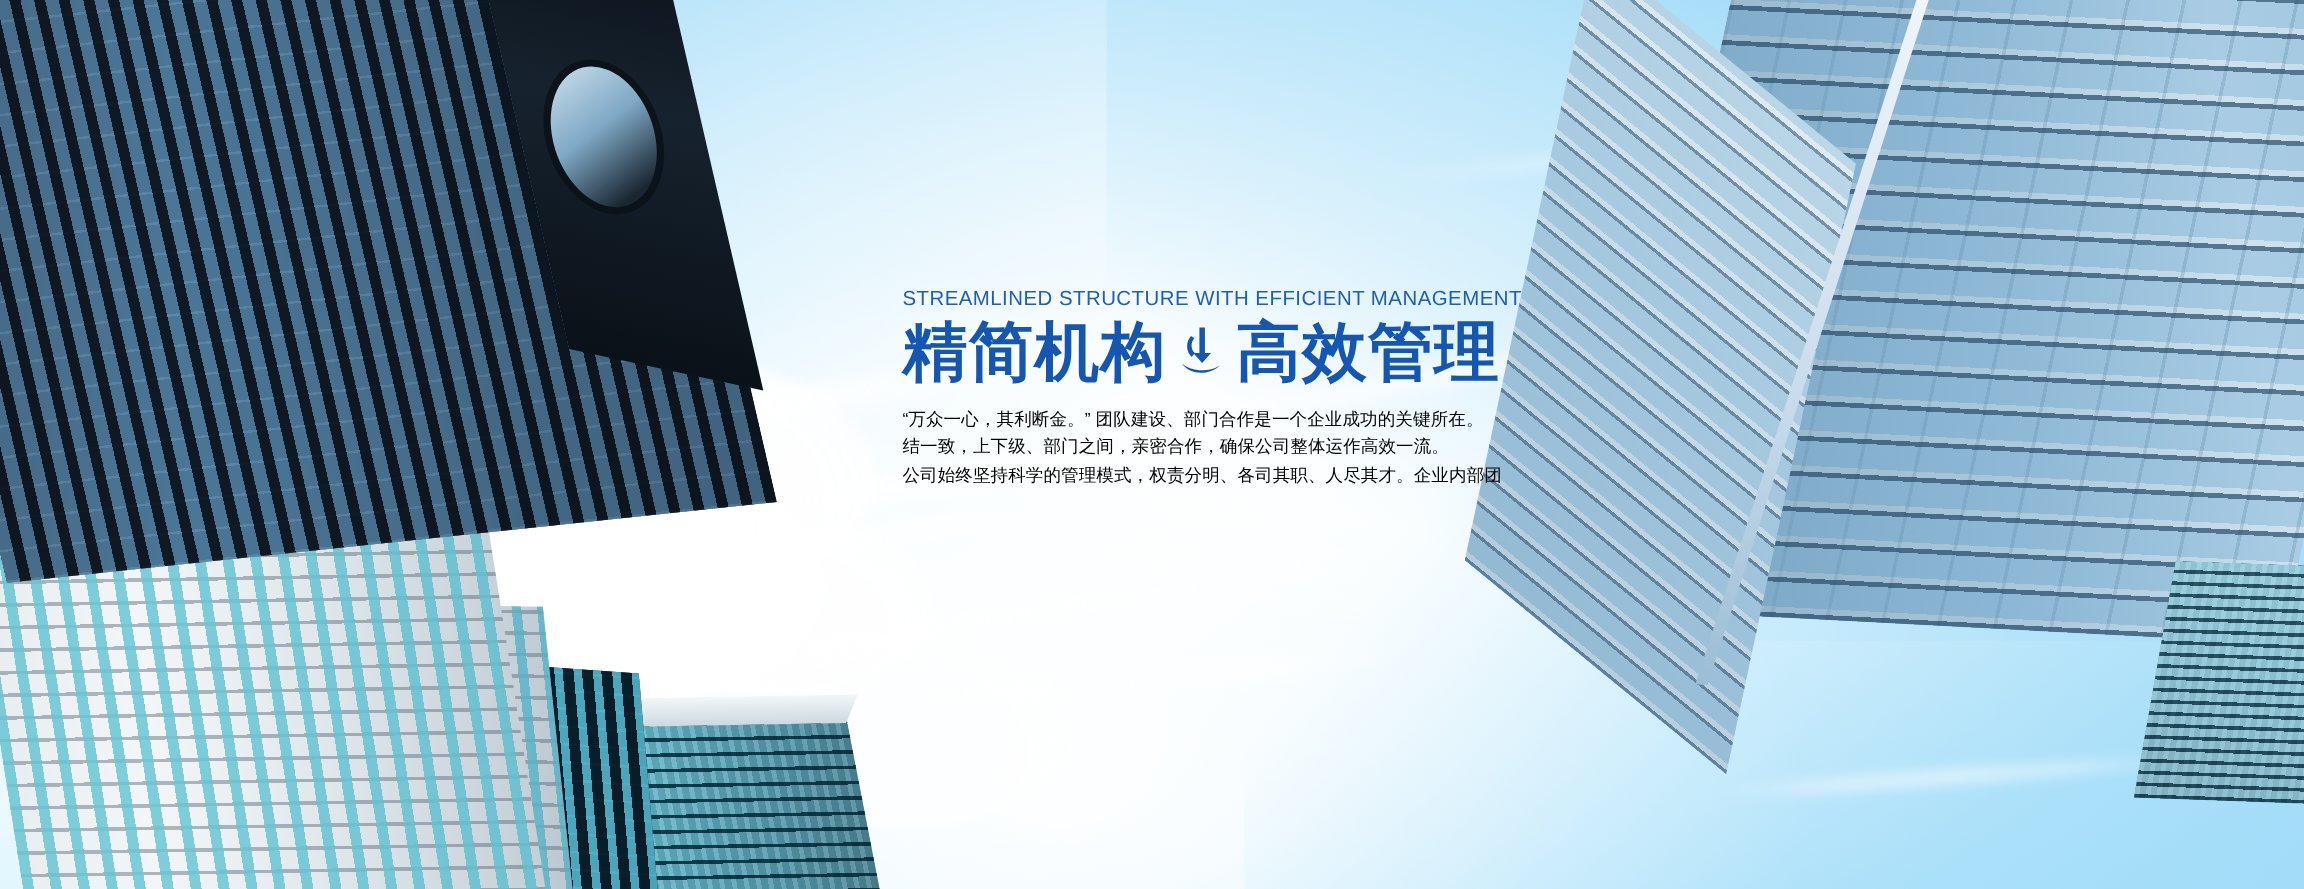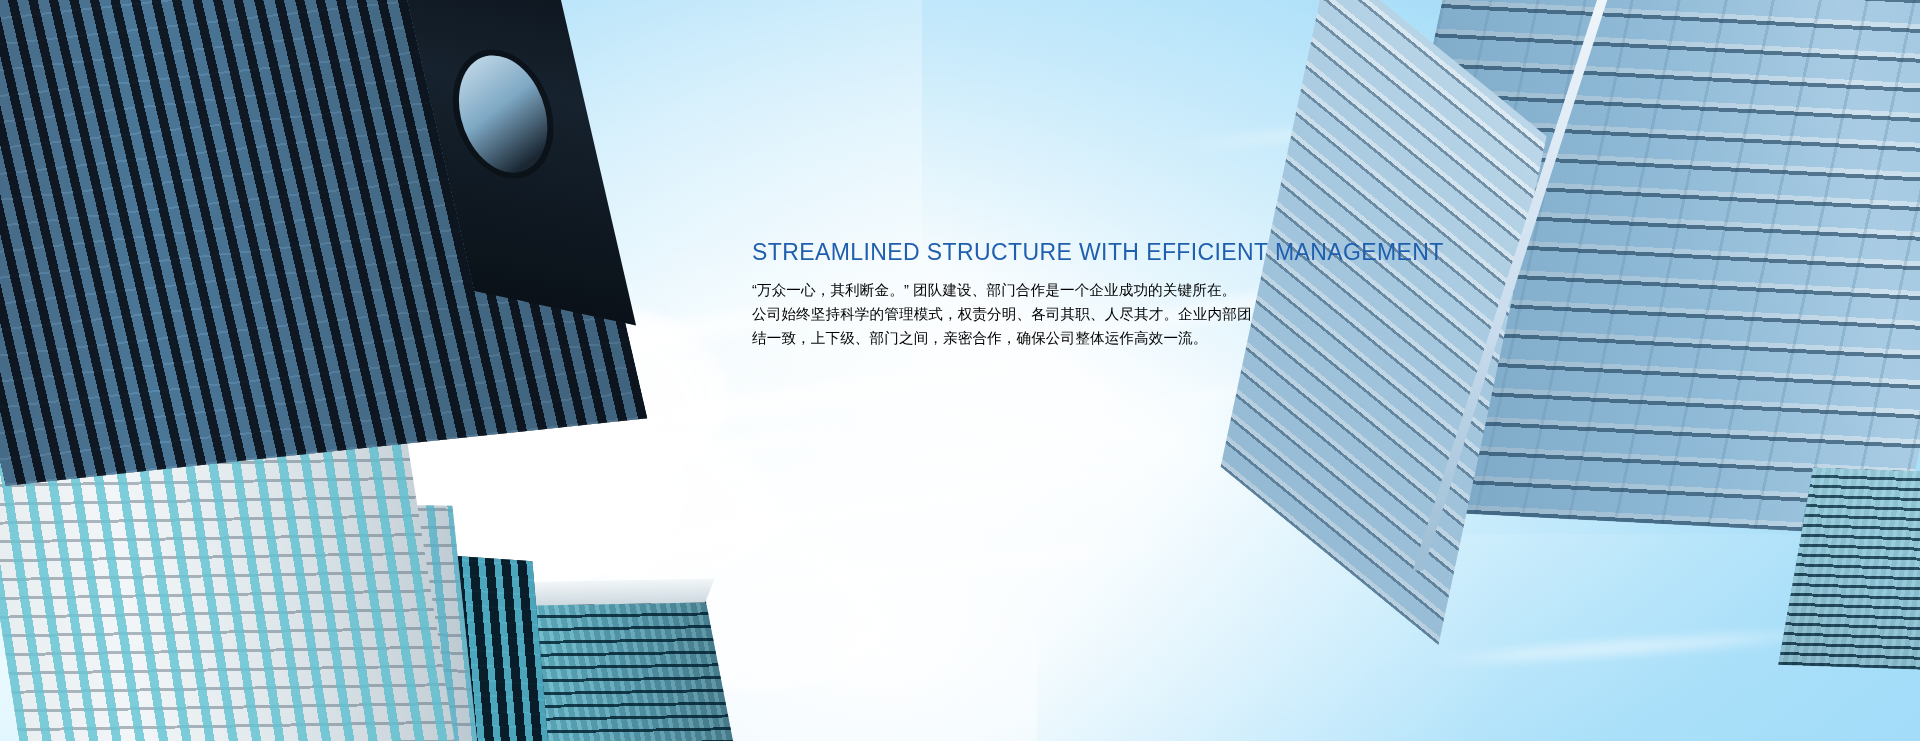--- a/index.html
+++ b/index.html
@@ -200,21 +200,21 @@
     position:absolute;left:0;bottom:0;width:760px;height:180px;
     background:linear-gradient(0deg, rgba(214,240,252,.0) 0%, rgba(214,240,252,0) 100%);
   }
 
   
   .content{
     position:absolute;left:752px;top:240px;width:560px;
   }
   .eyebrow{
     color:#1f5fae;
-    font-size:23px;
+    font-size:17px;
     letter-spacing:.4px;
     line-height:1.1;
     white-space:nowrap;
     font-weight:400;
   }
   .headline{
     display:flex;align-items:center;
     margin-top:4px;
     color:#1456b0;
     font-size:54px;
@@ -302,21 +302,35 @@
     <div class="tower-main-soffit"></div>
     <div class="tower-oculus"></div>
 
   </div>
 
   <div class="haze-left"></div>
 
   <div class="content">
     <div class="eyebrow">STREAMLINED STRUCTURE WITH EFFICIENT MANAGEMENT</div>
 
+    <div class="headline">
+      <span>精简机构</span>
+      <span class="sep-icon">
+        <svg viewBox="0 0 40 46" xmlns="http://www.w3.org/2000/svg">
+          <g fill="#1456b0">
+            <path d="M18.5 2 h4.6 v22.5 h-4.6 z"></path>
+            <path d="M11.5 9 c-4.2 4.4 -4.6 12.8 .6 17.4 l2.6 -3.2 c-3.6 -3.4 -3.4 -9.2 -.4 -12.4 z"></path>
+            <path d="M20.8 31.5 l-7.4 -8.4 h14.8 z"></path>
+            <path d="M4 32 c7 6.5 22 7.8 31.5 1.6 c-8.8 8.6 -25 8.2 -31.5 -1.6 z"></path>
+          </g>
+        </svg>
+      </span>
+      <span>高效管理</span>
+    </div>
 
     <div class="desc">
       <p>“万众一心，其利断金。” 团队建设、部门合作是一个企业成功的关键所在。</p>
+      <p>结一致，上下级、部门之间，亲密合作，确保公司整体运作高效一流。</p>
       <p>公司始终坚持科学的管理模式，权责分明、各司其职、人尽其才。企业内部团</p>
-      <p>结一致，上下级、部门之间，亲密合作，确保公司整体运作高效一流。</p>
     </div>
   </div>
 
 </div>
 
 </body></html>

